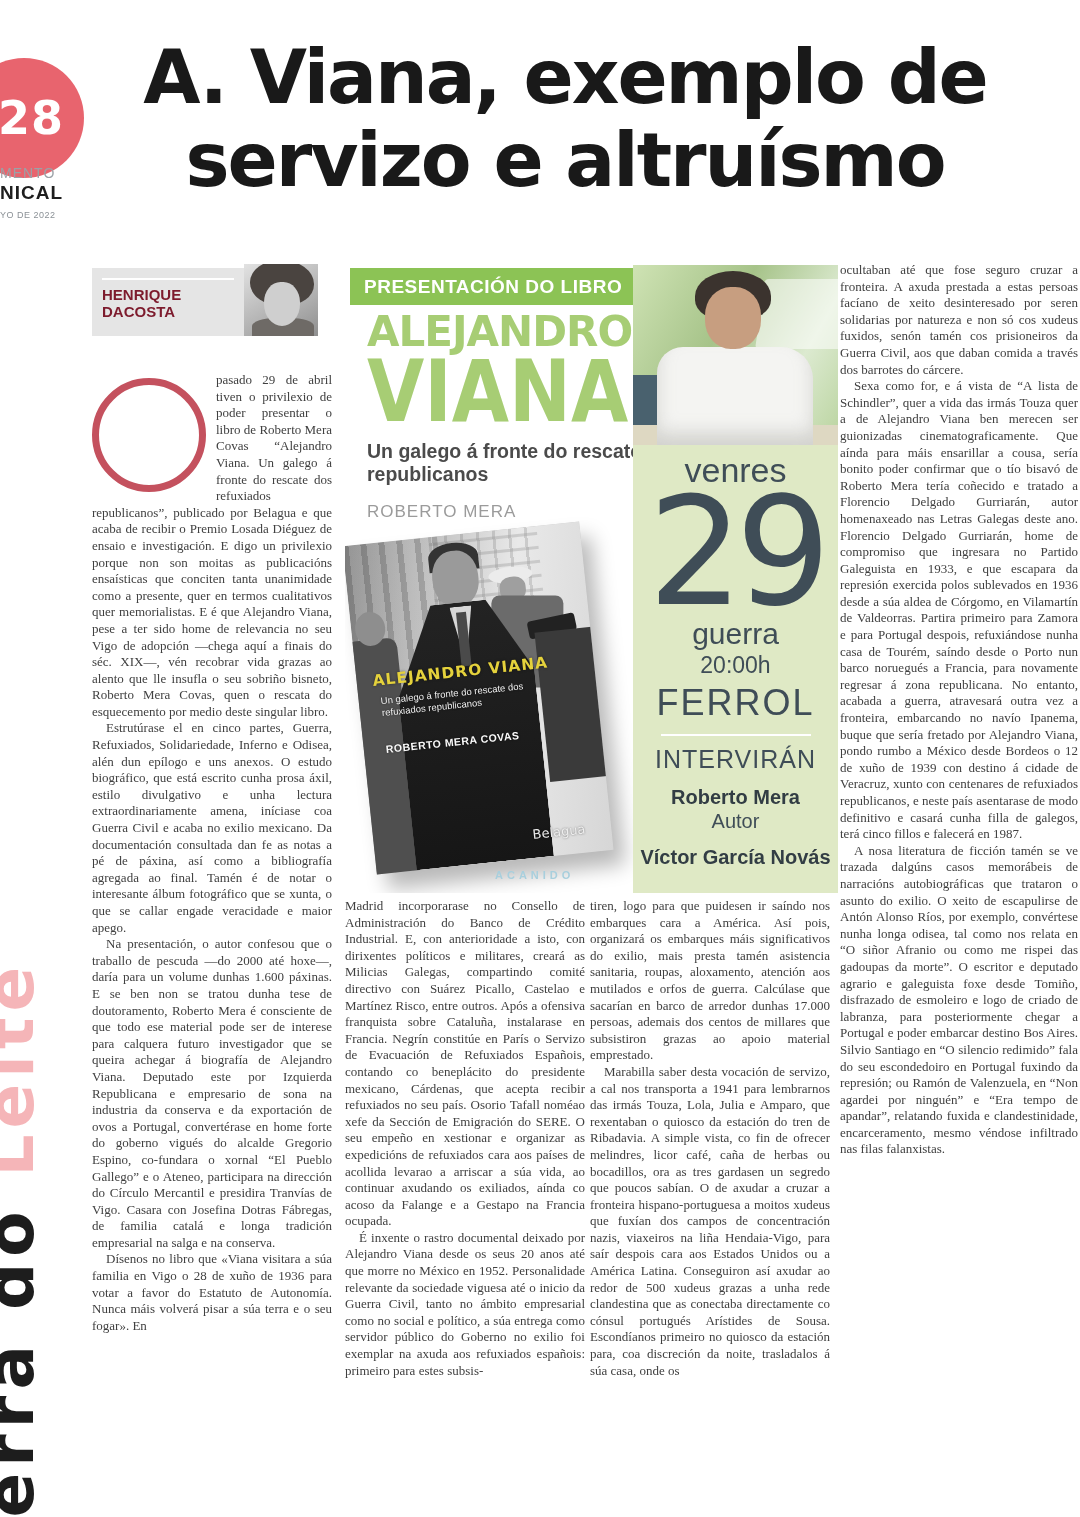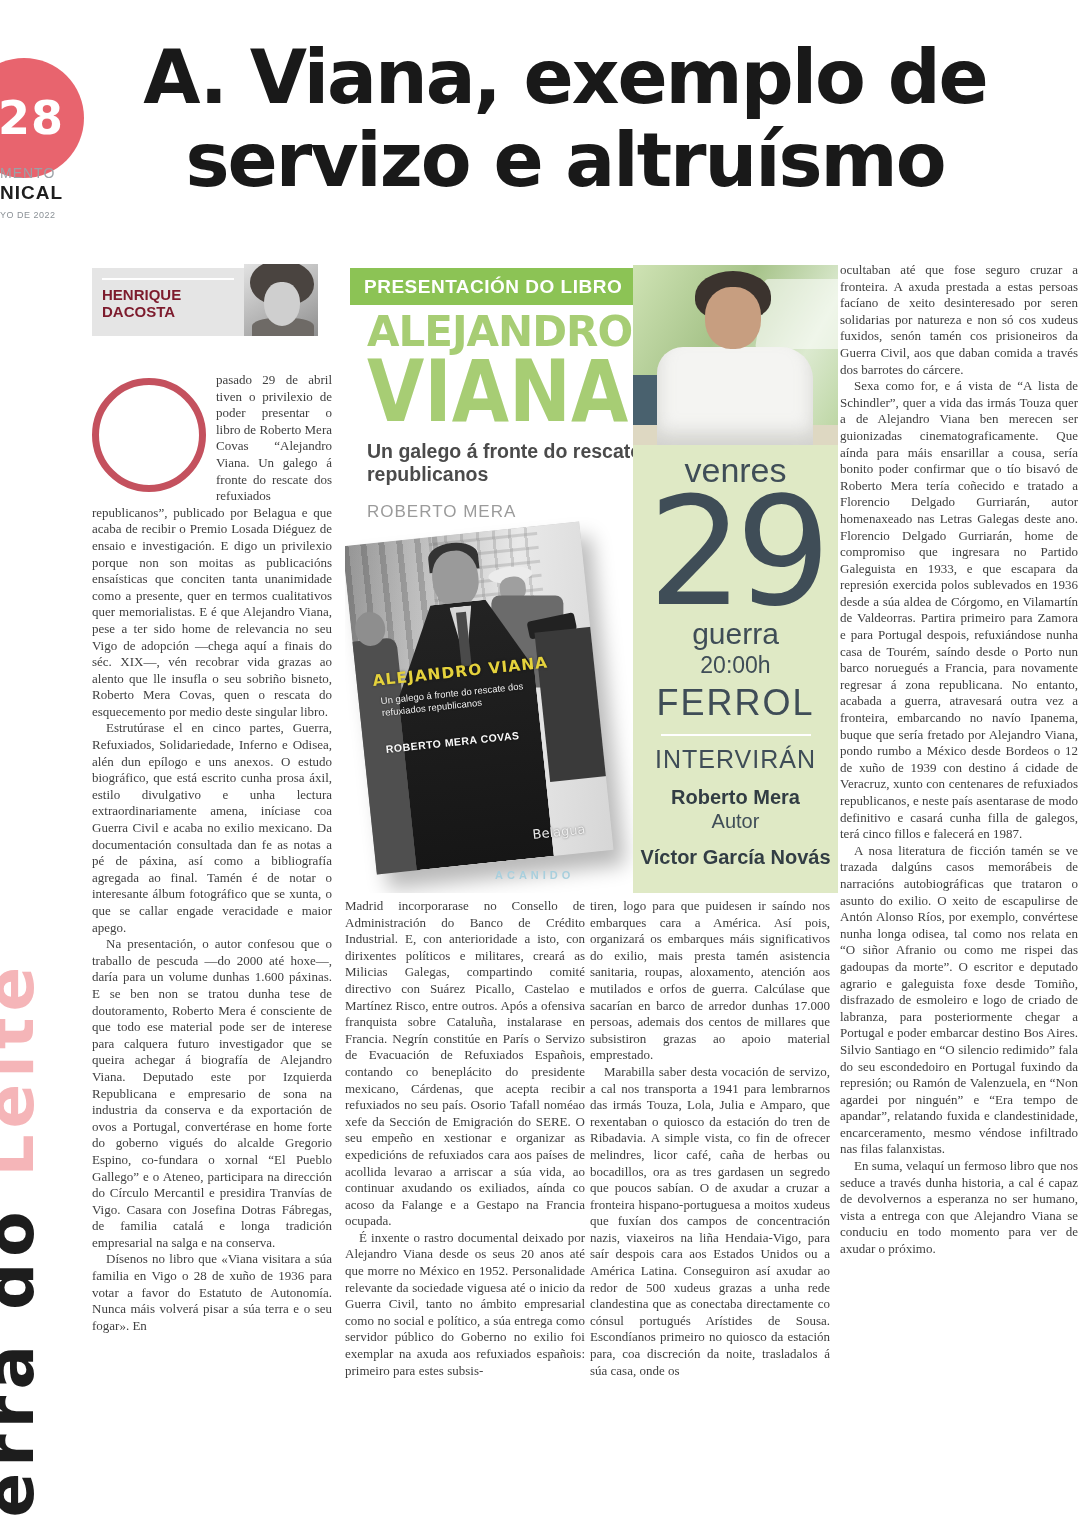--- a/index.html
+++ b/index.html
@@ -236,16 +236,15 @@
     <p class="para">É inxente o rastro documental deixado por Alejandro Viana desde os seus 20 anos até que morre no México en 1952. Personalidade relevante da sociedade viguesa até o inicio da Guerra Civil, tanto no ámbito empresarial como no social e político, a súa entrega como servidor público do Goberno no exilio foi exemplar na axuda aos refuxiados españois: primeiro para estes subsis-</p>
   </div>
   <div class="bodycol colB">
     <p class="para">tiren, logo para que puidesen ir saíndo nos embarques cara a América. Así pois, organizará os embarques máis significativos do exilio, mais presta tamén asistencia sanitaria, roupas, aloxamento, atención aos mutilados e orfos de guerra. Calcúlase que sacarían en barco de arredor dunhas 17.000 persoas, ademais dos centos de millares que subsistiron grazas ao apoio material emprestado.</p>
     <p class="para">Marabilla saber desta vocación de servizo, a cal nos transporta a 1941 para lembrarnos das irmás Touza, Lola, Julia e Amparo, que rexentaban o quiosco da estación do tren de Ribadavia. A simple vista, co fin de ofrecer melindres, licor café, caña de herbas ou bocadillos, ora as tres gardasen un segredo que poucos sabían. O de axudar a cruzar a fronteira hispano-portuguesa a moitos xudeus que fuxían dos campos de concentración nazis, viaxeiros na liña Hendaia-Vigo, para saír despois cara aos Estados Unidos ou a América Latina. Conseguiron así axudar ao redor de 500 xudeus grazas a unha rede clandestina que as conectaba directamente co cónsul portugués Arístides de Sousa. Escondíanos primeiro no quiosco da estación para, coa discreción da noite, trasladalos á súa casa, onde os</p>
   </div>
   <div class="bodycol colR">
     <p class="para">ocultaban até que fose seguro cruzar a fronteira. A axuda prestada a estas persoas facíano de xeito desinteresado por seren solidarias por natureza e non só cos xudeus fuxidos, senón tamén cos prisioneiros da Guerra Civil, aos que daban comida a través dos barrotes do cárcere.</p>
     <p class="para">Sexa como for, e á vista de “A lista de Schindler”, quer a vida das irmás Touza quer a de Alejandro Viana ben merecen ser guionizadas cinematograficamente. Que aínda para máis ensarillar a cousa, sería bonito poder confirmar que o tío bisavó de Roberto Mera tería coñecido e tratado a Florencio Delgado Gurriarán, autor homenaxeado nas Letras Galegas deste ano. Florencio Delgado Gurriarán, home de compromiso que ingresara no Partido Galeguista en 1933, e que escapara da represión exercida polos sublevados en 1936 desde a súa aldea de Córgomo, en Vilamartín de Valdeorras. Partira primeiro para Zamora e para Portugal despois, refuxiándose nunha casa de Tourém, saíndo desde o Porto nun barco noruegués a Francia, para novamente regresar á zona republicana. No entanto, acabada a guerra, atravesará outra vez a fronteira, embarcando no navío Ipanema, buque que sería fretado por Alejandro Viana, pondo rumbo a México desde Bordeos o 12 de xuño de 1939 con destino á cidade de Veracruz, xunto con centenares de refuxiados republicanos, e neste país asentarase de modo definitivo e casará cunha filla de galegos, terá cinco fillos e falecerá en 1987.</p>
     <p class="para">A nosa literatura de ficción tamén se ve trazada dalgúns casos memorábeis de narracións autobiográficas que trataron o asunto do exilio. O xeito de escapulirse de Antón Alonso Ríos, por exemplo, convértese nunha longa odisea, tal como nos relata en “O siñor Afranio ou como me rispei das gadoupas da morte”. O escritor e deputado agrario e galeguista foxe desde Tomiño, disfrazado de esmoleiro e logo de criado de labranza, para posteriormente chegar a Portugal e poder embarcar destino Bos Aires. Silvio Santiago en “O silencio redimido” fala do seu escondedoiro en Portugal fuxindo da represión; ou Ramón de Valenzuela, en “Non agardei por ninguén” e “Era tempo de apandar”, relatando fuxida e clandestinidade, encarceramento, mesmo véndose infiltrado nas filas falanxistas.</p>
-    <p class="para">En suma, velaquí un fermoso libro que nos seduce a través dunha historia, a cal é capaz de devolvernos a esperanza no ser humano, vista a entrega con que Alejandro Viana se conduciu en todo momento para ver de axudar o próximo.</p>
   </div>
 
 </div>
 
 </body></html>

